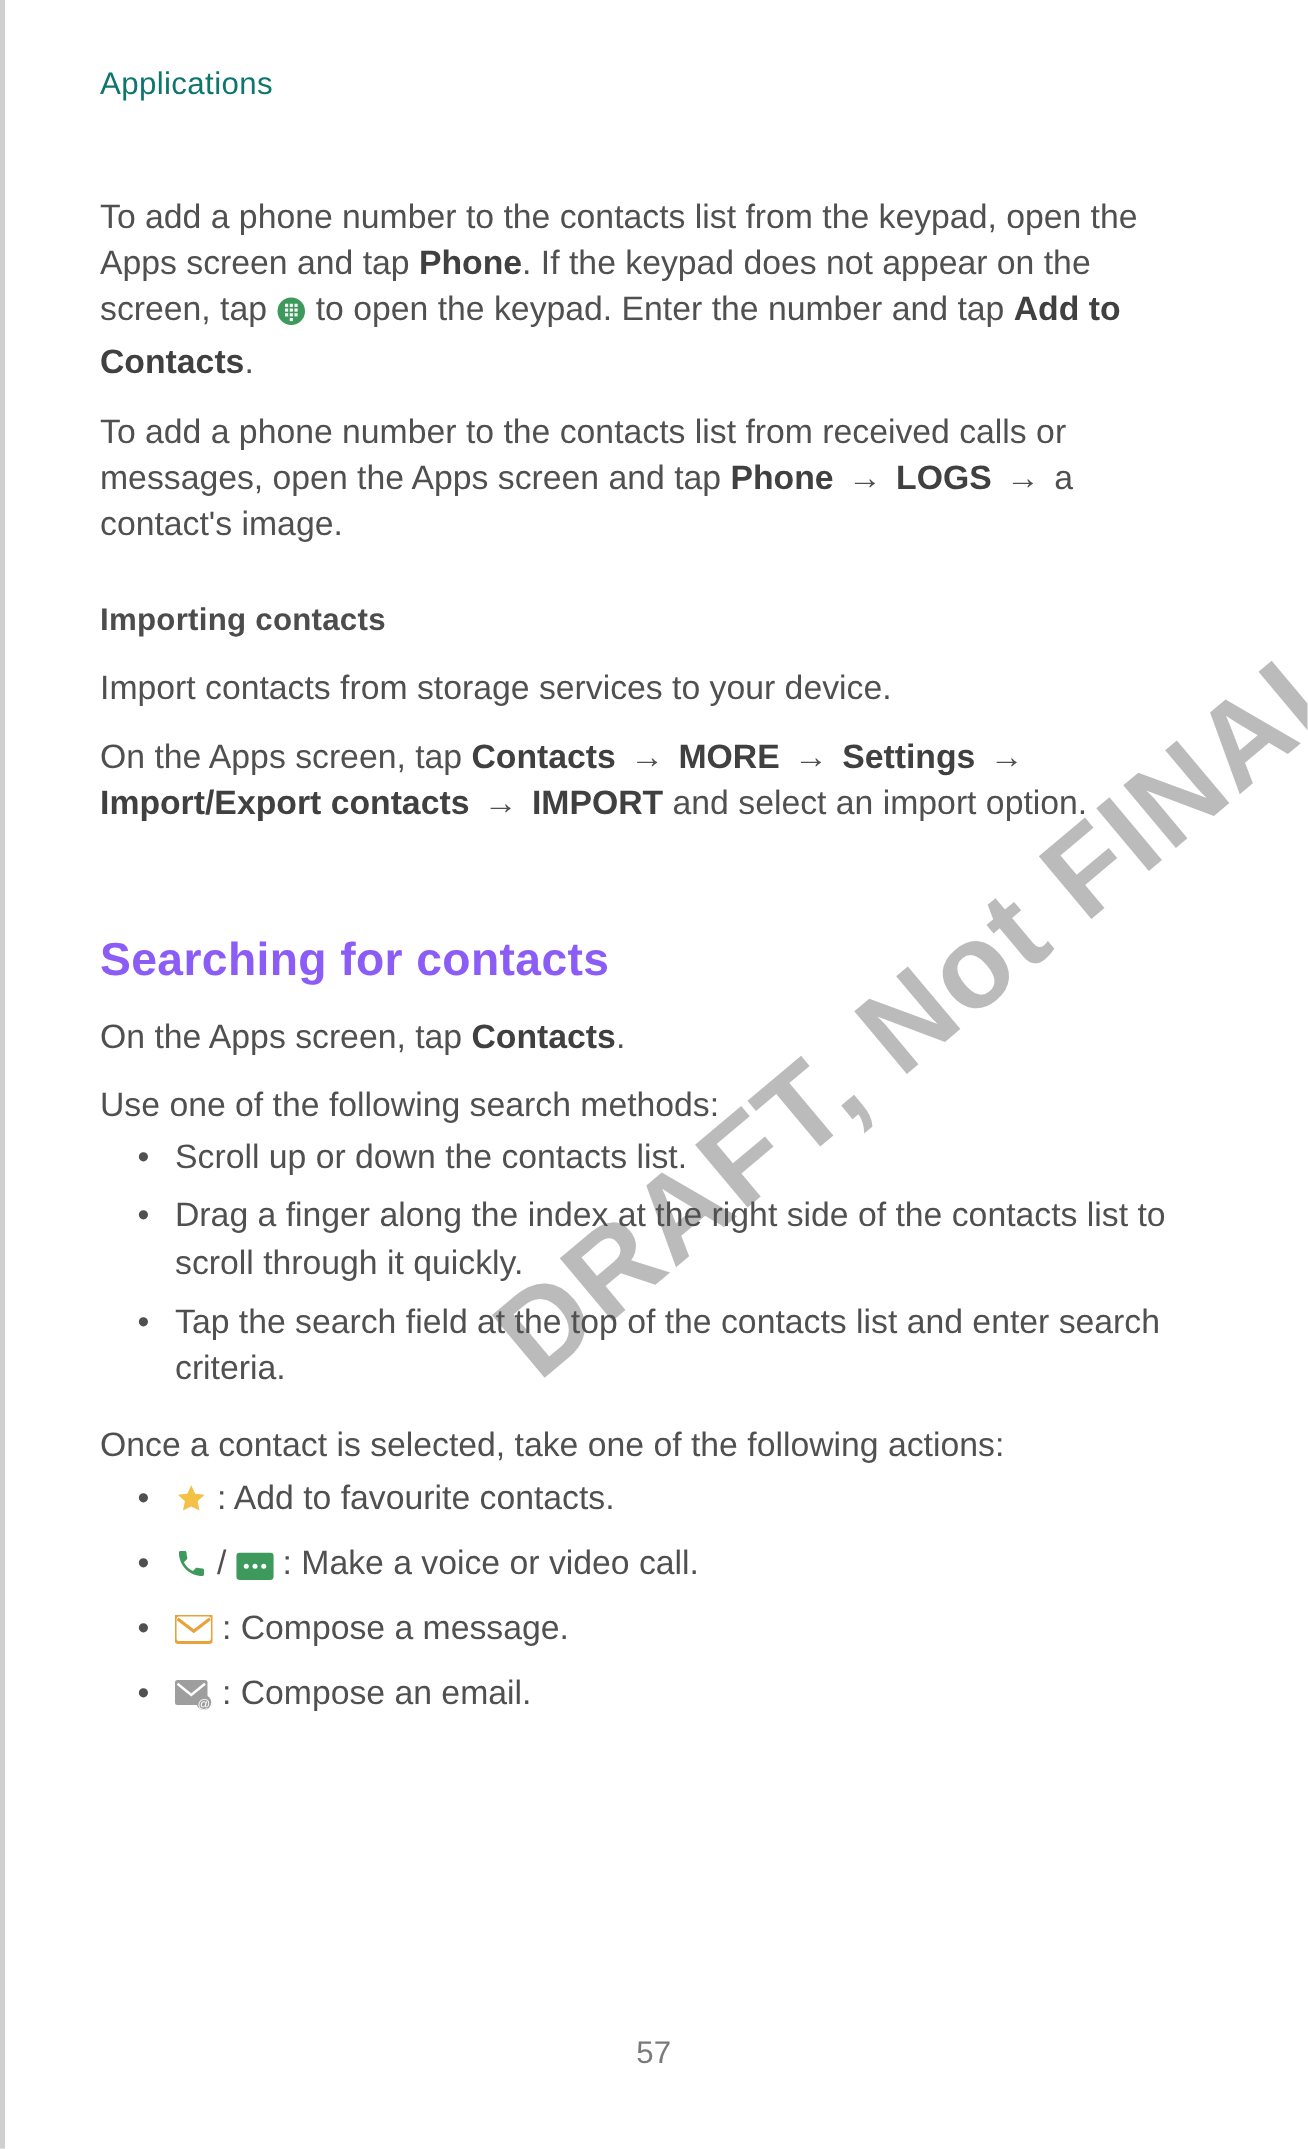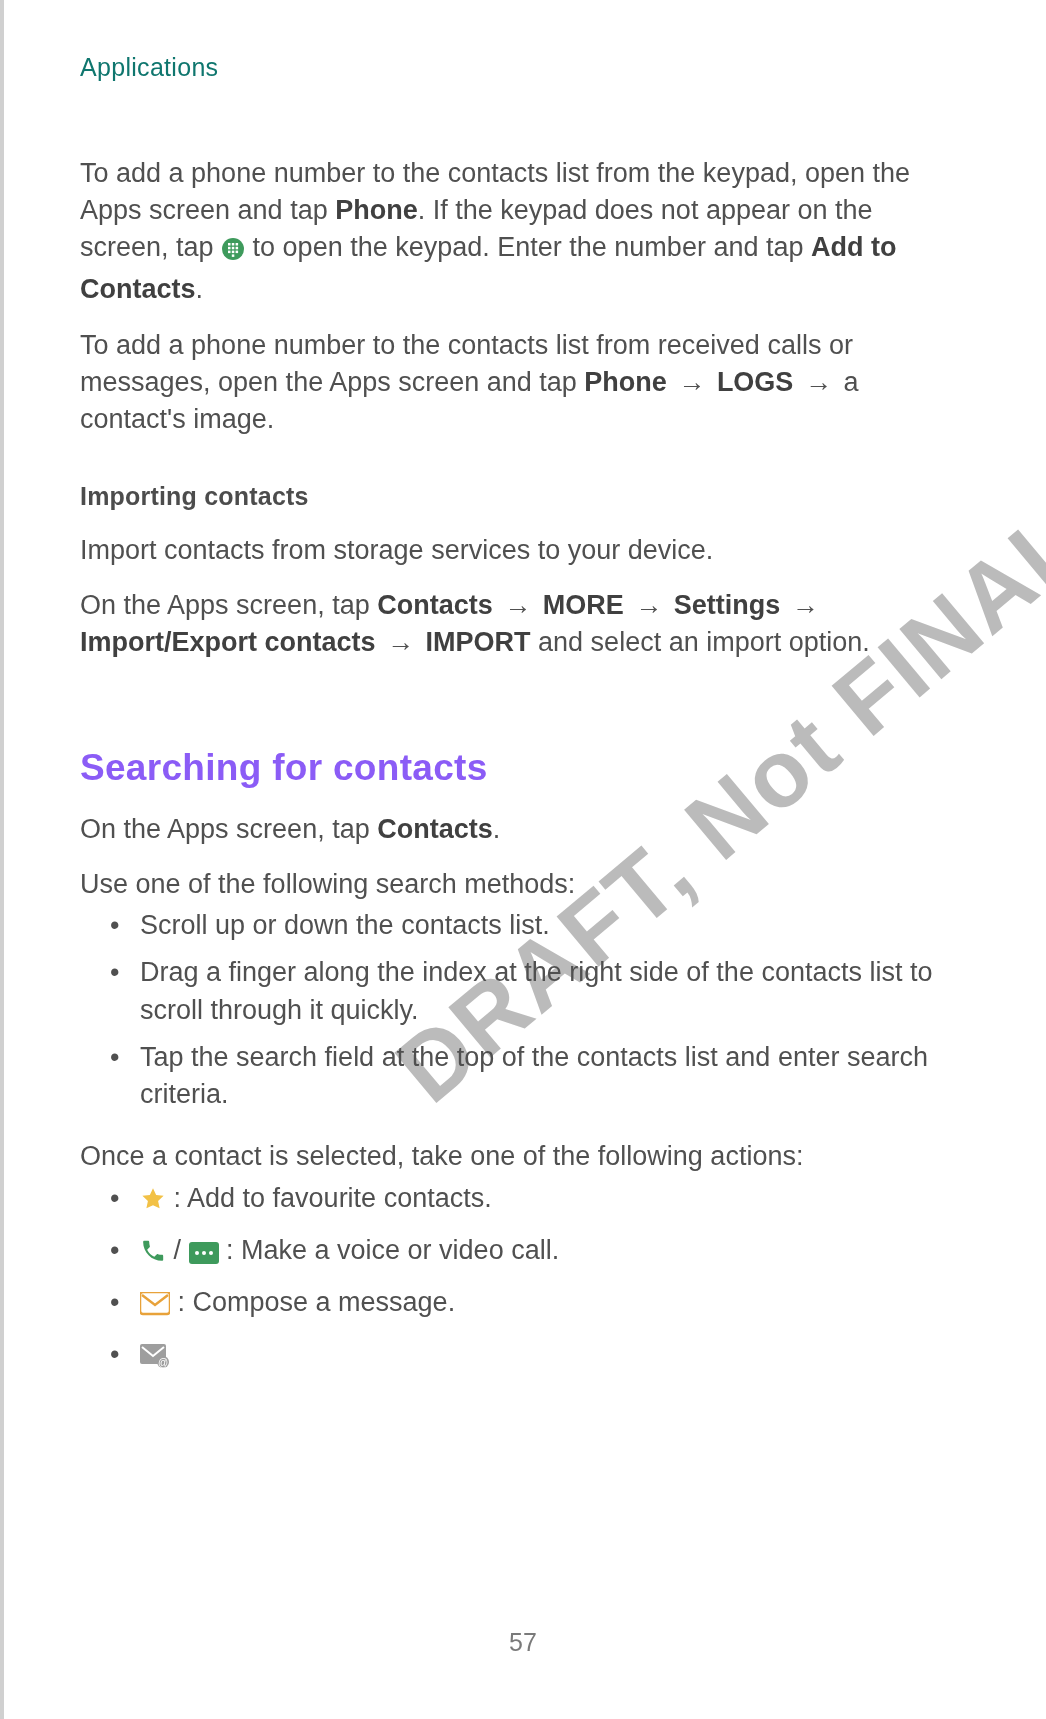--- a/index.html
+++ b/index.html
@@ -195,18 +195,18 @@
       </span><span> : Compose a message.</span>
     </li>
     <li>
       <span class="inline-svg">
         <svg width="30" height="26" viewBox="0 0 30 26">
             <rect x="0" y="2" width="26" height="20" rx="2" fill="#9e9e9e"></rect>
             <path d="M2 5 L13 14 L24 5" fill="none" stroke="#ffffff" stroke-width="2"></path>
             <circle cx="23" cy="20" r="6" fill="#9e9e9e"></circle>
             <text x="23" y="24" font-size="10" fill="#ffffff" text-anchor="middle" font-family="Arial">@</text>
           </svg>
-      </span>
+      </span><span> : Compose an email.</span>
     </li>
   </ul>
 
   <div class="pgnum">57</div>
 </div>
 
 </body></html>

